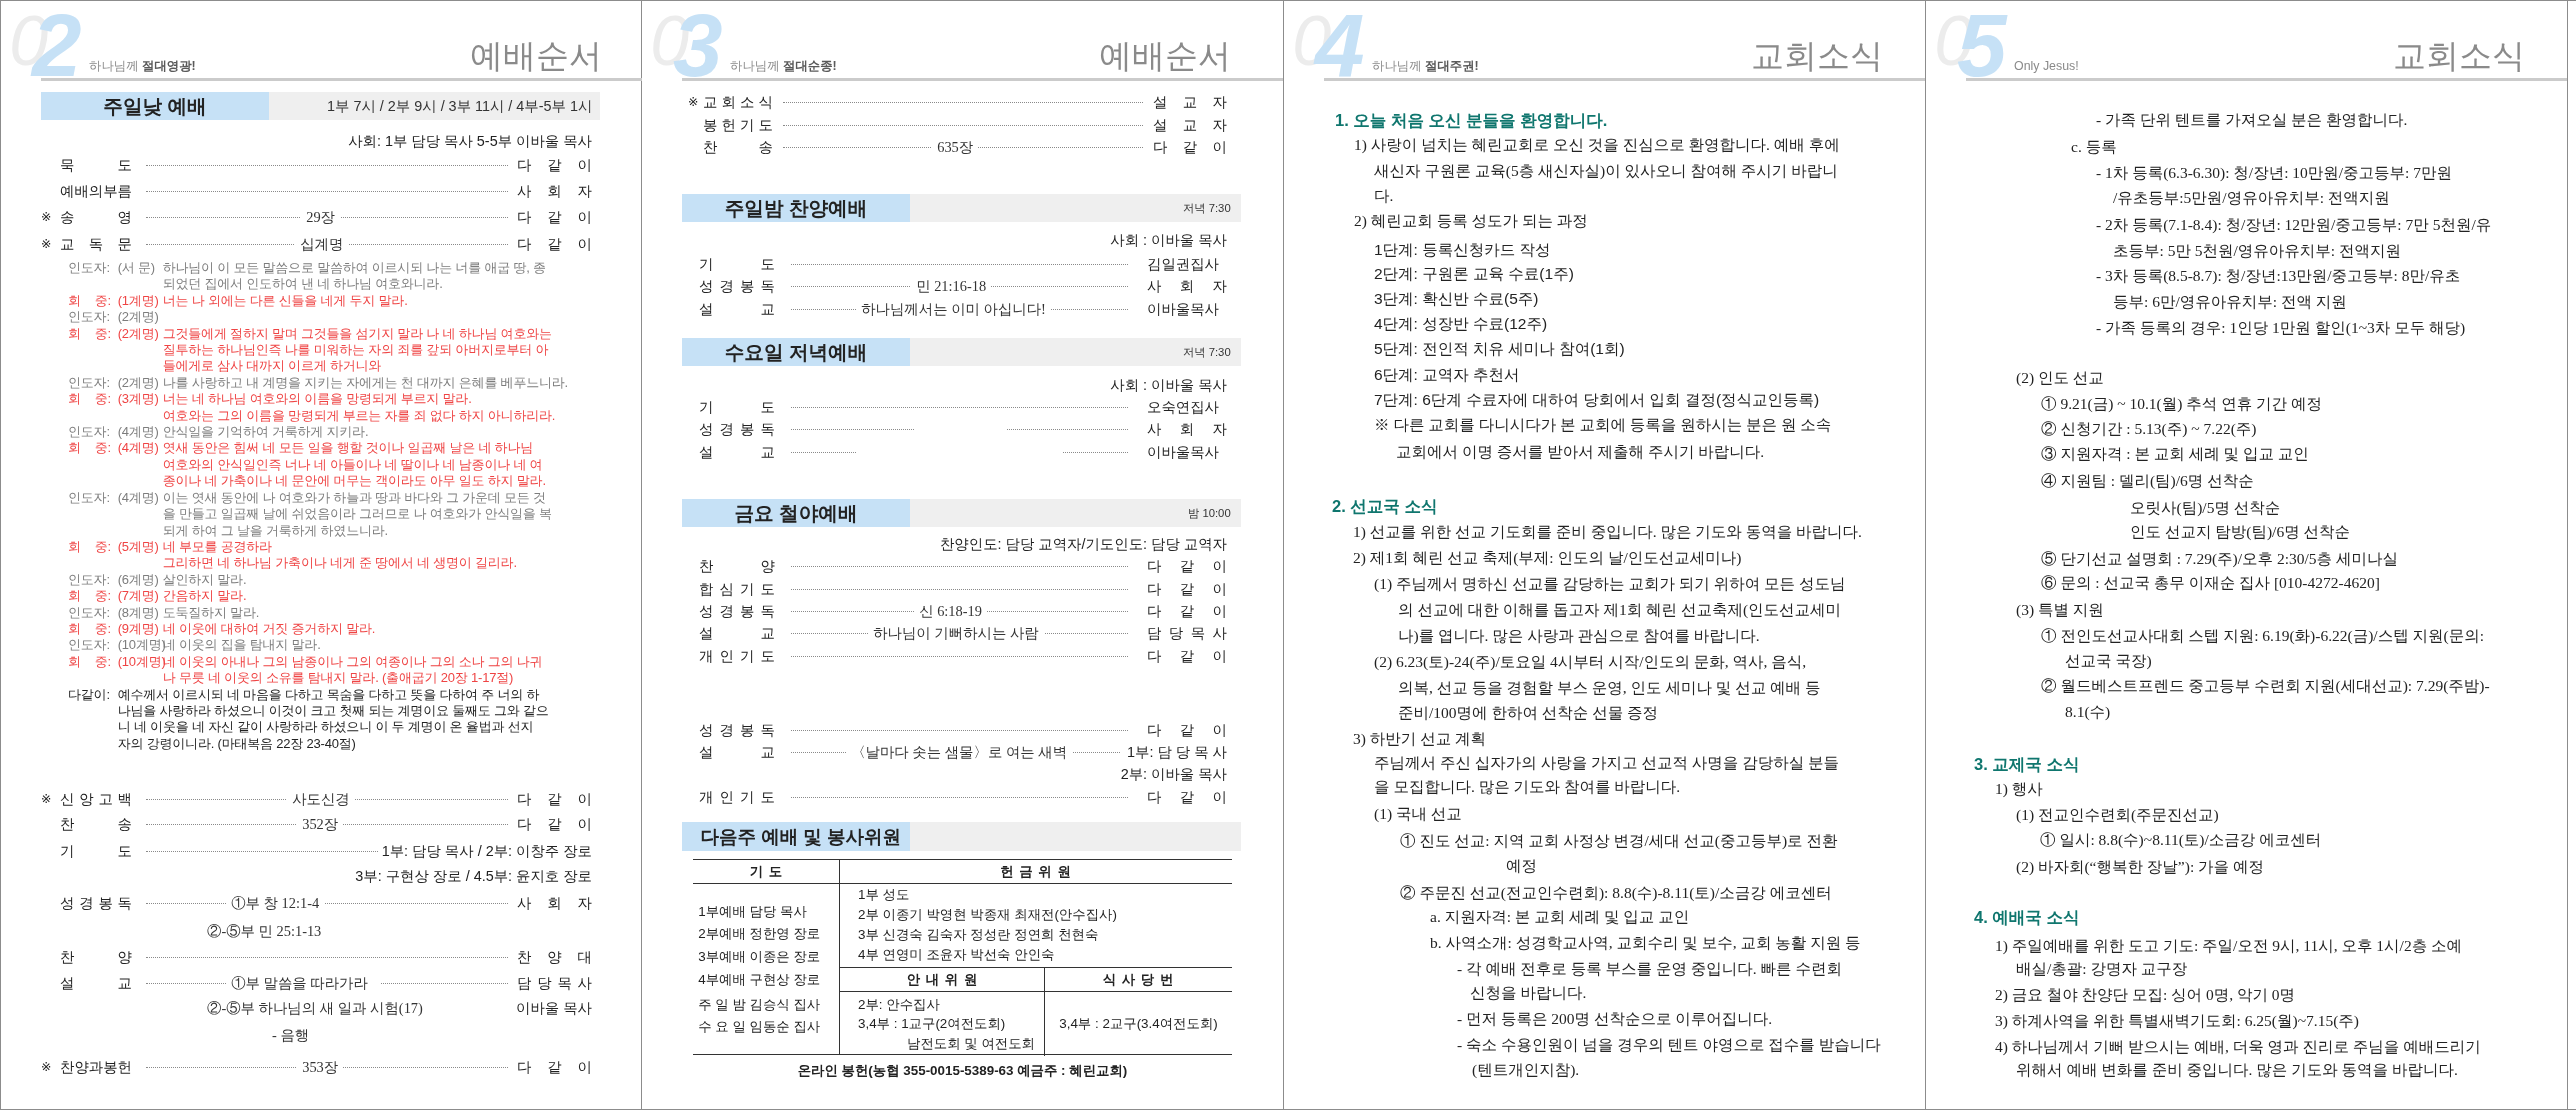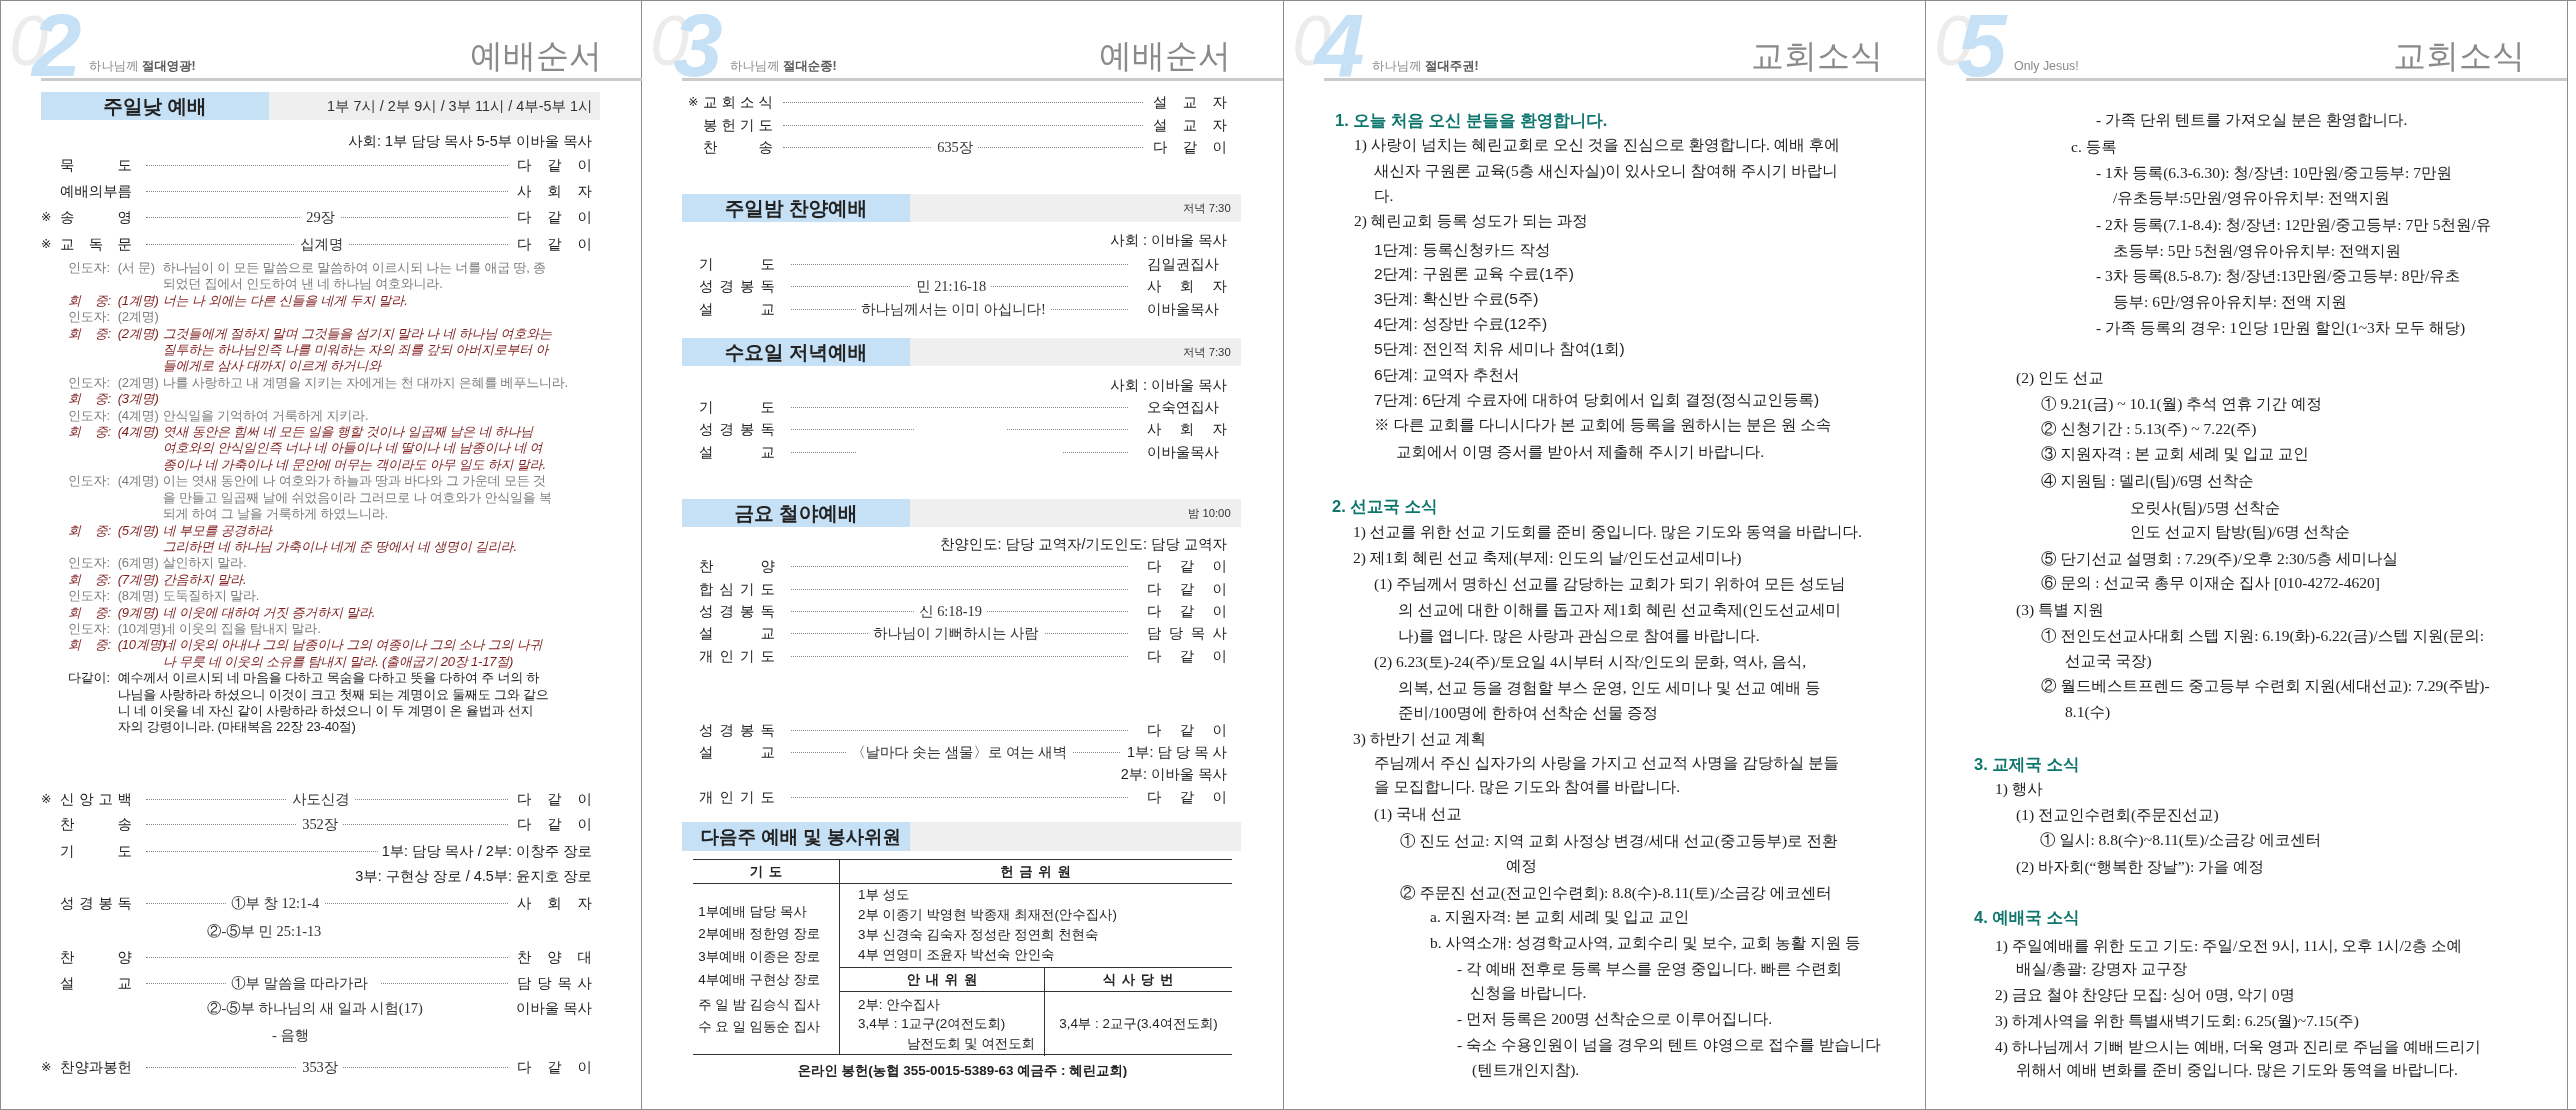--- a/index.html
+++ b/index.html
@@ -33,21 +33,21 @@
 .g3{--mkl:47px;--lbl:58px;--lbw:76px;--ldl:150px;--ldw:337px;--vll:506px;--vlw:80px;--vrr:56px;}
 .ln{position:absolute;white-space:nowrap;font-size:14.4px;line-height:18.5px;}
 .ln.serif{font-family:"Liberation Serif","DejaVu Serif",serif;color:#333;}
 .reading{position:absolute;left:68px;top:260px;width:515px;font-size:13px;line-height:16.4px;letter-spacing:-0.2px;}
 .rd{display:flex;}
 .rd .sp{flex:none;width:43px;text-align:justify;text-align-last:justify;}
 .rd .tg{flex:none;width:45px;margin-left:6.7px;white-space:nowrap;}
 .rd .tx{flex:none;}
 .rd .tx div{white-space:nowrap;}
 .rd.leader{color:#7d7d7d;}
-.rd.cong{color:#7f1d1d;font-style:italic;}
+.rd.cong{color:#ef4444;}
 .rd.all{color:#222;}
 .rd.all .tx{margin-left:6.7px;}
 .tbl{position:absolute;left:52px;top:859px;width:539px;height:196px;border-top:1px solid #333;border-bottom:1px solid #333;font-size:13.4px;}
 .tbl .hl{position:absolute;height:1px;background:#333;}
 .tbl .vline{position:absolute;width:1px;background:#333;}
 .tbl .th{position:absolute;font-weight:bold;text-align:center;height:23px;line-height:23px;letter-spacing:1px;white-space:nowrap;}
 .tbl .td{position:absolute;white-space:nowrap;line-height:15.5px;}
 .online{position:absolute;left:52px;width:539px;top:1062px;text-align:center;font-size:13.4px;line-height:18.5px;font-weight:bold;white-space:nowrap;}
 .nl{position:absolute;white-space:nowrap;font-family:"Liberation Serif","DejaVu Serif",serif;font-size:15.5px;line-height:18.5px;color:#222;}
 .nh{position:absolute;white-space:nowrap;font-family:"Liberation Sans","DejaVu Sans",sans-serif;font-weight:bold;font-size:16.5px;line-height:18.5px;color:#0f766e;}
@@ -134,20 +134,24 @@
     <div class="rd leader">
       <div class="sp">인도자:</div>
       <div class="tg">(2계명)</div>
       <div class="tx">
         <div>나를 사랑하고 내 계명을 지키는 자에게는 천 대까지 은혜를 베푸느니라.</div>
       </div>
     </div>
     <div class="rd cong">
       <div class="sp">회 중:</div>
       <div class="tg">(3계명)</div>
+      <div class="tx">
+        <div>너는 네 하나님 여호와의 이름을 망령되게 부르지 말라.</div>
+        <div>여호와는 그의 이름을 망령되게 부르는 자를 죄 없다 하지 아니하리라.</div>
+      </div>
     </div>
     <div class="rd leader">
       <div class="sp">인도자:</div>
       <div class="tg">(4계명)</div>
       <div class="tx">
         <div>안식일을 기억하여 거룩하게 지키라.</div>
       </div>
     </div>
     <div class="rd cong">
       <div class="sp">회 중:</div>

